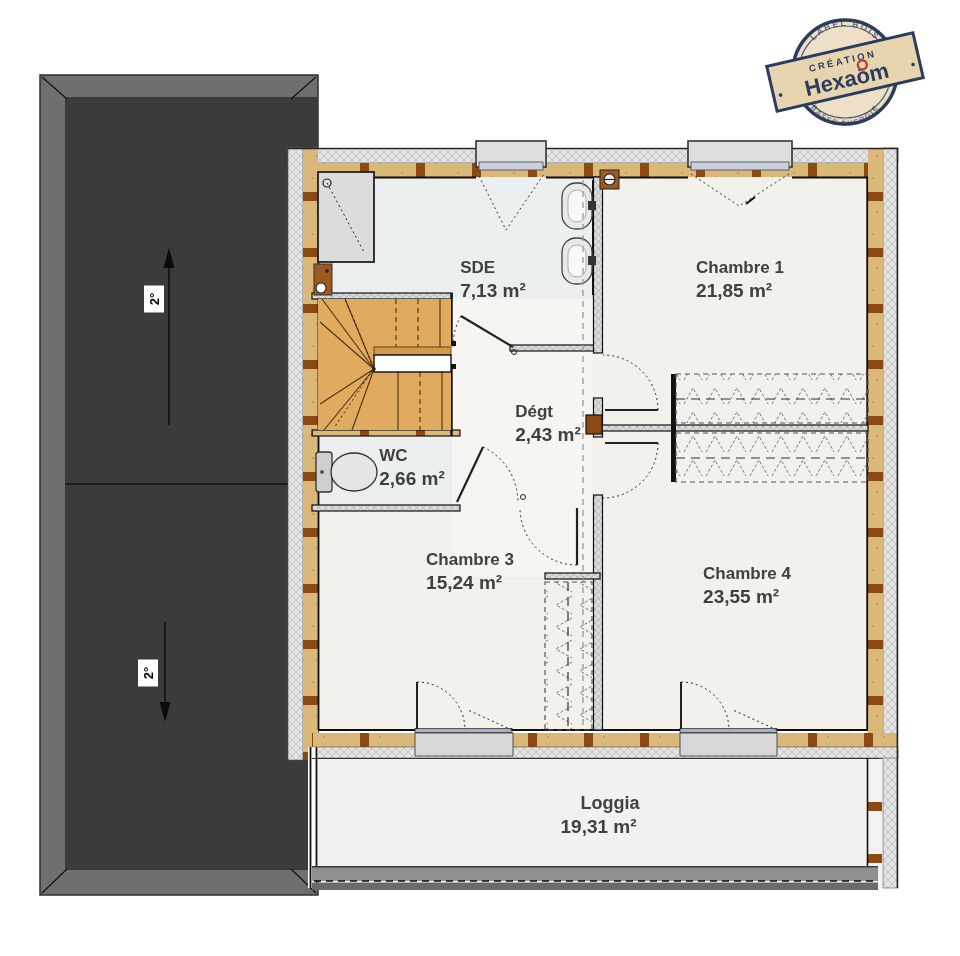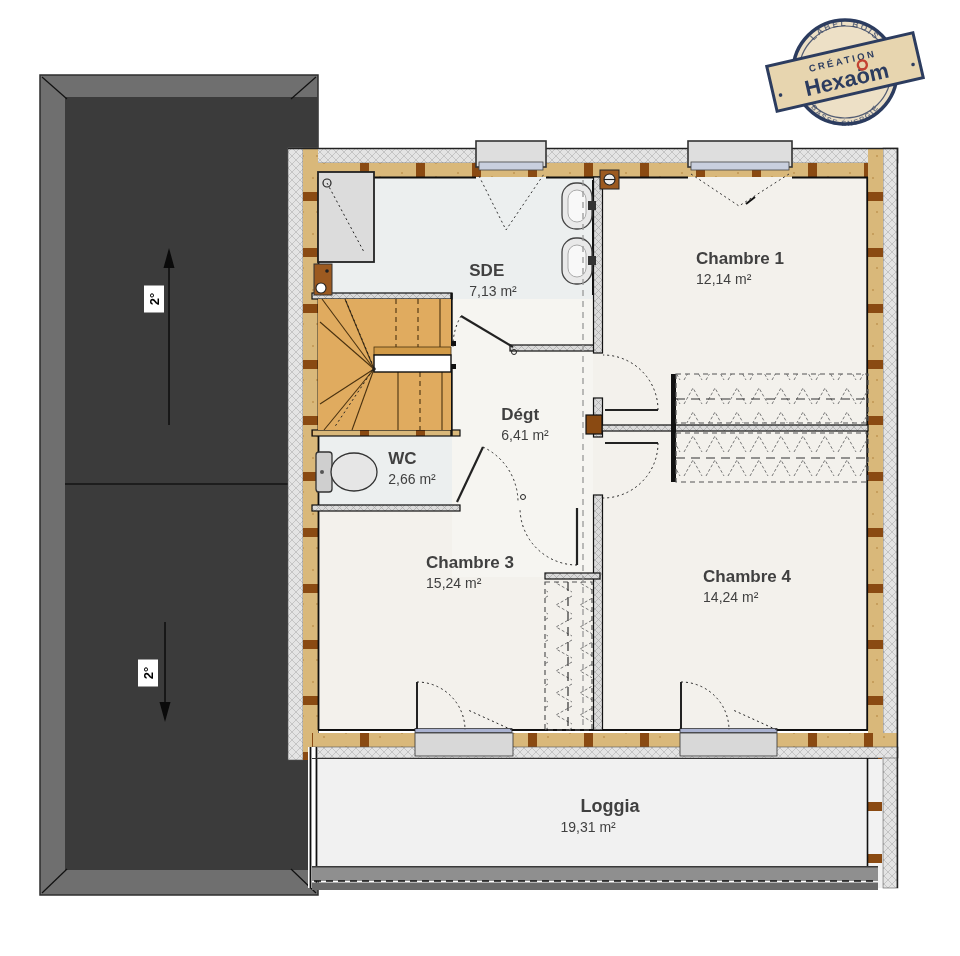--- a/index.html
+++ b/index.html
@@ -2,21 +2,21 @@
 <html><head>
 <meta charset="utf-8">
 <style>
   html,body{margin:0;padding:0;background:#fff;}
   .stage{position:relative;width:960px;height:956px;background:#fff;overflow:hidden;
          font-family:"Liberation Sans","DejaVu Sans",sans-serif;}
   .stage svg{position:absolute;left:0;top:0;}
   .lbl{position:absolute;transform:translate(-50%,-50%);text-align:left;color:#404040;
        white-space:nowrap;line-height:1.3;z-index:5;}
   .lbl .rname{font-weight:bold;font-size:17px;display:block;}
-  .lbl .rarea{font-weight:normal;font-size:14px;display:block;}
+  .lbl .rarea{font-weight:bold;font-size:19px;display:block;}
   .lbl.big .rname{font-size:18px;margin-left:20px;}
   .slope{position:absolute;width:20px;height:27px;background:#fff;z-index:4;
          display:flex;align-items:center;justify-content:center;transform:translate(-50%,-50%);}
   .slope span{display:block;transform:rotate(-90deg);font-size:13px;font-weight:bold;color:#000;}
 </style>
 </head>
 <body>
 
 <div class="stage">
 
@@ -282,39 +282,39 @@
     <text x="0" y="15" text-anchor="middle" font-size="22" font-weight="bold" fill="#243559">Hexaōm</text>
     <circle cx="18.5" cy="-3" r="4.5" fill="none" stroke="#C23B2A" stroke-width="2.4"></circle>
   </g>
 </g>
 </svg>
 
 <div class="lbl" style="left:493px;top:280px;">
   <span class="rname">SDE</span>
   <span class="rarea">7,13 m²</span>
 </div>
-<div class="lbl" style="left:740px;top:268px;">
+<div class="lbl" style="left:740px;top:280px;">
   <span class="rname">Chambre 1</span>
-  <span class="rarea">12,14 m²</span>
-</div>
-<div class="lbl" style="left:525px;top:424px;">
+  <span class="rarea">21,85 m²</span>
+</div>
+<div class="lbl" style="left:548px;top:424px;">
   <span class="rname">Dégt</span>
-  <span class="rarea">6,41 m²</span>
+  <span class="rarea">2,43 m²</span>
 </div>
 <div class="lbl" style="left:412px;top:468px;">
   <span class="rname">WC</span>
   <span class="rarea">2,66 m²</span>
 </div>
 <div class="lbl" style="left:470px;top:572px;">
   <span class="rname">Chambre 3</span>
   <span class="rarea">15,24 m²</span>
 </div>
 <div class="lbl" style="left:747px;top:586px;">
   <span class="rname">Chambre 4</span>
-  <span class="rarea">14,24 m²</span>
+  <span class="rarea">23,55 m²</span>
 </div>
 <div class="lbl big" style="left:600px;top:816px;">
   <span class="rname">Loggia</span>
   <span class="rarea">19,31 m²</span>
 </div>
 
 <div class="slope" style="left:154px;top:299px;">
   <span>2°</span>
 </div>
 <div class="slope" style="left:148px;top:673px;">

